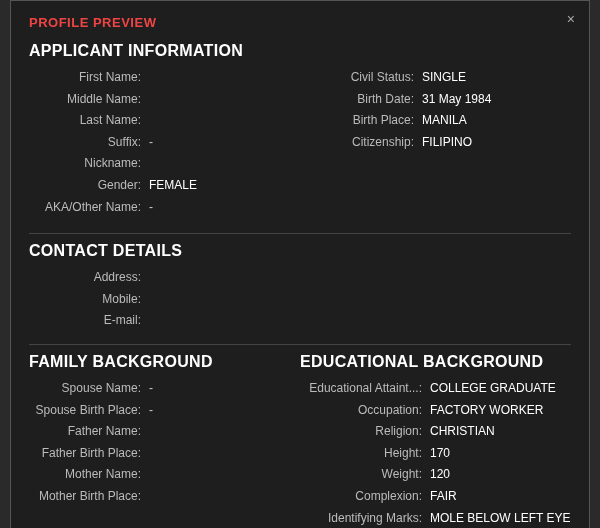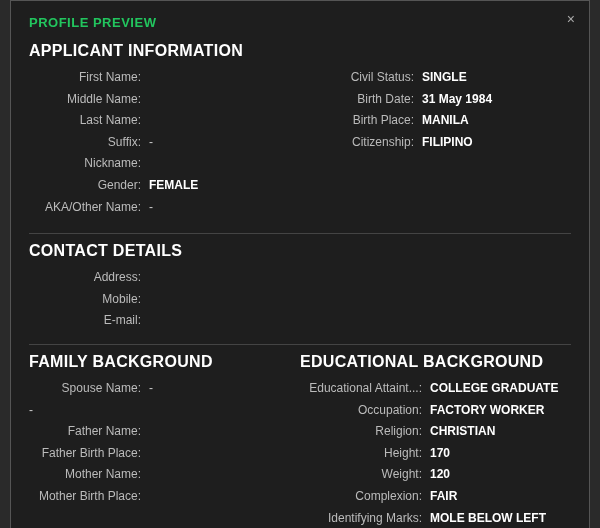--- a/index.html
+++ b/index.html
@@ -15,21 +15,21 @@
       background: #1e1e1e;
       border: 1px solid #555;
       width: 580px;
       min-height: 510px;
       padding: 14px 18px 14px 18px;
       position: relative;
       color: #ccc;
       font-size: 12.5px;
     }
     .modal-title {
-      color: #22c55e;
+      color: #ef4444;
       font-weight: bold;
       font-size: 13px;
       margin-bottom: 12px;
       letter-spacing: 0.5px;
     }
     .close-btn {
       position: absolute;
       top: 10px;
       right: 14px;
       color: #aaa;
@@ -62,21 +62,21 @@
     }
     .field-label {
       text-align: right;
       color: #bbb;
       min-width: 120px;
       padding-right: 8px;
       font-size: 12px;
     }
     .field-value {
       color: #fff;
-      font-weight: bold;
+      font-weight: normal;
       font-size: 12px;
     }
     .field-value.normal {
       font-weight: normal;
       color: #ccc;
     }
     .divider {
       border: none;
       border-top: 1px solid #444;
       margin: 8px 0;
@@ -174,20 +174,21 @@
   <hr class="divider">
 
   <div class="bottom-section">
     <div class="bottom-left">
       <div class="section-title">FAMILY BACKGROUND</div>
       <div class="field-row">
         <span class="field-label">Spouse Name:</span>
         <span class="field-value normal">-</span>
       </div>
       <div class="field-row">
+        <span class="field-label">Spouse Birth Place:</span>
         <span class="field-value normal">-</span>
       </div>
       <div class="field-row">
         <span class="field-label">Father Name:</span>
         <span class="field-value normal"></span>
       </div>
       <div class="field-row">
         <span class="field-label">Father Birth Place:</span>
         <span class="field-value normal"></span>
       </div>

